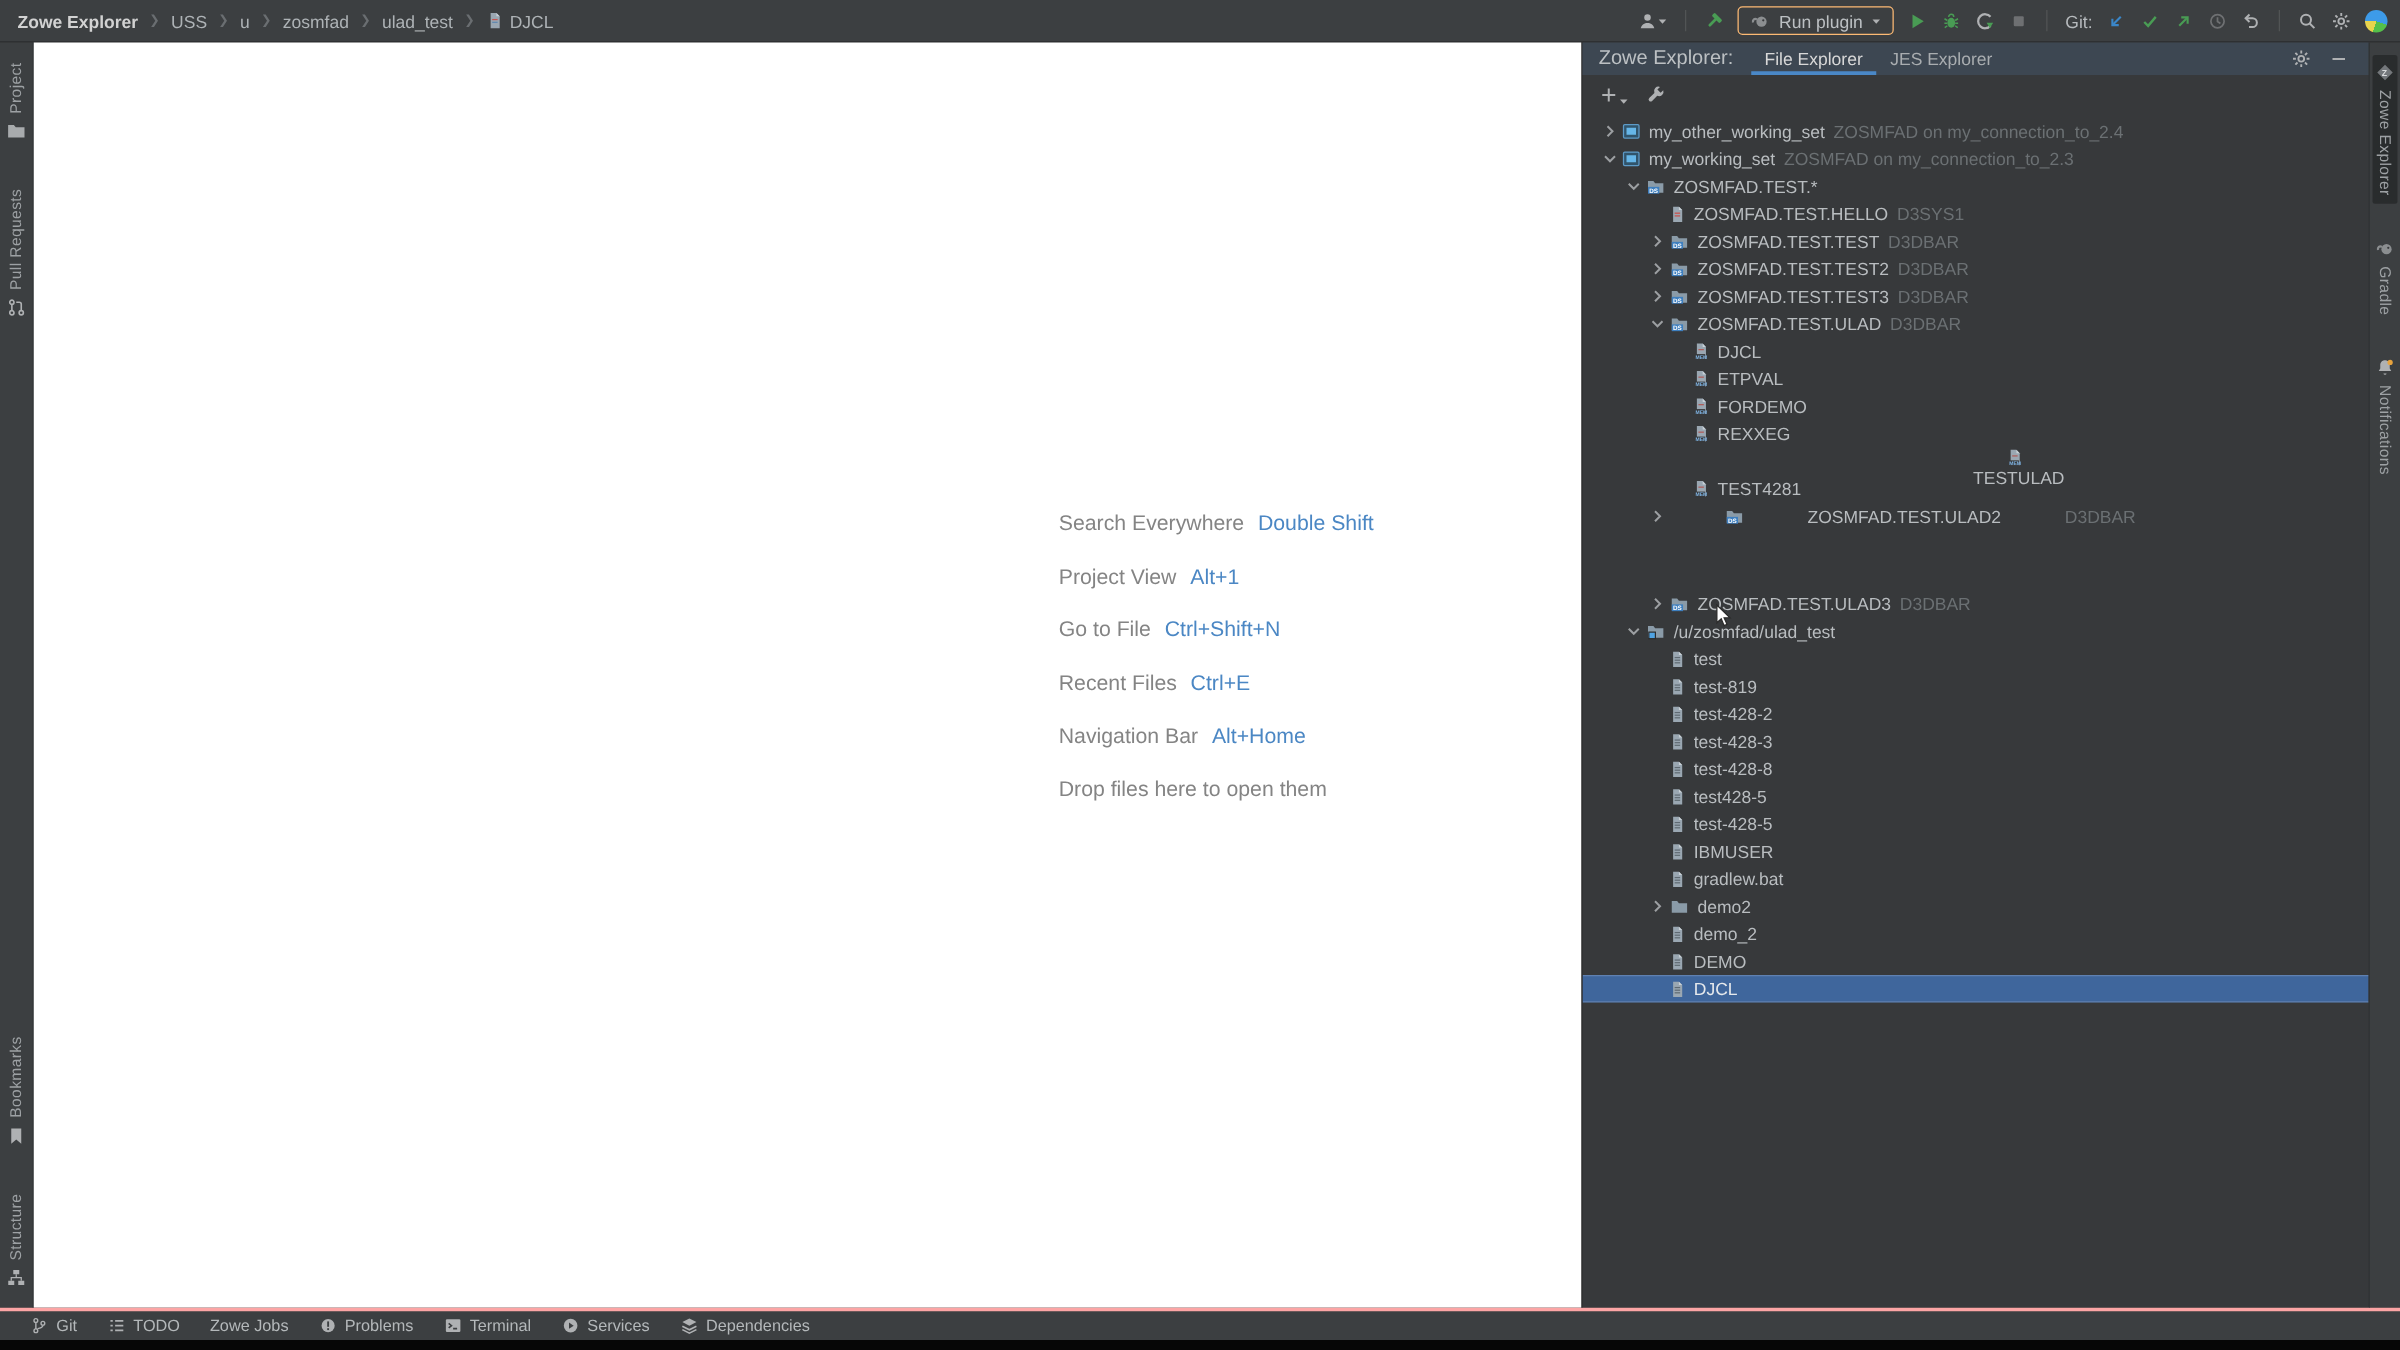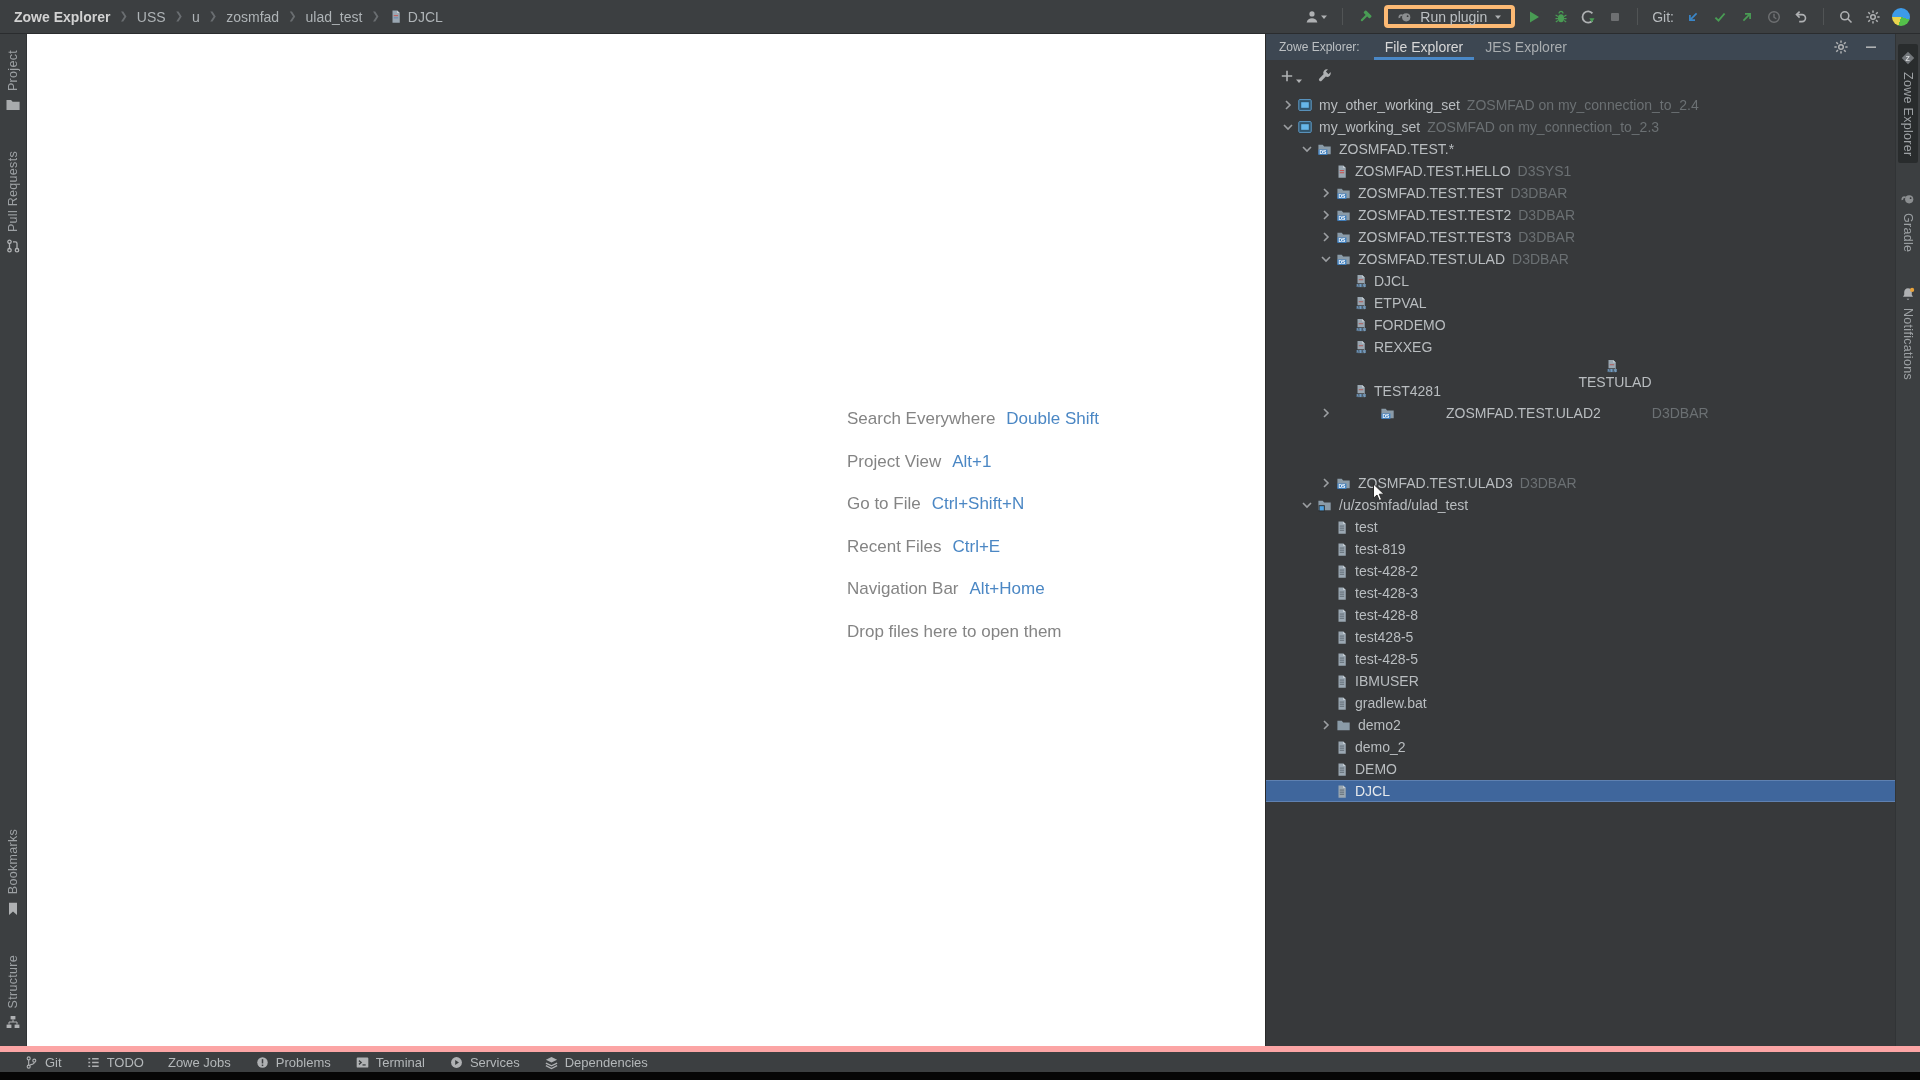--- a/index.html
+++ b/index.html
@@ -13,21 +13,21 @@
             display:flex; align-items:center; justify-content:space-between; padding:0 10px 0 14px; }
   #breadcrumb { display:flex; align-items:center; gap:9px; font-size:14px; color:#aeb3b6; }
   #breadcrumb .crumb { cursor:default; }
   #breadcrumb .crumb.first { color:#d2d2d2; font-weight:bold; }
   #breadcrumb .sep { color:#6a6e71; font-size:10px; transform:translateY(-1px); }
   #breadcrumb .crumb-wrap { display:flex; align-items:center; gap:5px; }
   #topbar-actions { display:flex; align-items:center; gap:11px; }
   .tb-divider { width:1px; height:17px; background:#515455; margin:0 3px; }
   .tb-text { color:#b6babd; font-size:14px; }
   .combo { display:flex; align-items:center; gap:7px; height:23px; padding:0 9px;
-           border:4px solid #fdba74; border-radius:4px; color:#bcc0c3; font-size:14px; }
+           border:1px solid #fdba74; border-radius:4px; color:#bcc0c3; font-size:14px; }
   .avatar { width:18px; height:18px; border-radius:50%;
             background:conic-gradient(#3d9be9 0 30%, #54c04a 30% 55%, #e8d44d 55% 75%, #3d9be9 75% 100%); }
 
   
   #mid { display:flex; height:1012px; }
   .stripe { width:27px; background:#3c3f41; display:flex; flex-direction:column;
             align-items:center; justify-content:space-between; padding:10px 0; }
   #stripe-left { border-right:1px solid #313436; }
   #stripe-right { width:25px; border-left:1px solid #313436; justify-content:flex-start; }
   .stripe-group { display:flex; flex-direction:column; align-items:center; gap:26px; }
@@ -39,36 +39,36 @@
 
   #editor { flex:1; background:#ffffff; position:relative; }
   #shortcuts { position:absolute; left:820px; top:364px; font-size:17px; line-height:42.6px; white-space:nowrap; }
   #shortcuts .row { display:flex; gap:11px; }
   #shortcuts .lbl { color:#848484; }
   #shortcuts .key { color:#4b87c4; }
 
   
   #panel { width:630px; background:#37393b; border-left:1px solid #2a2a2a; display:flex; flex-direction:column; }
   #panel-header { height:26px; background:#3d4752; display:flex; align-items:stretch; padding-left:13px; }
-  #panel-title { color:#bcc0c3; font-size:12px; align-self:center; margin-right:14px; }
+  #panel-title { color:#bcc0c3; font-size:16px; align-self:center; margin-right:14px; }
   .ptab { display:flex; align-items:center; padding:0 11px; font-size:14px; color:#a9adb0;
           border-bottom:3px solid transparent; padding-top:3px; cursor:default; }
   .ptab.active { color:#d8d8d8; border-bottom-color:#4a88c7; }
   #panel-header-spacer { flex:1; }
   #panel-header-actions { display:flex; align-items:center; gap:14px; padding-right:16px; }
   #panel-toolbar { height:32px; display:flex; align-items:center; gap:14px; padding-left:13px; }
   #tree { flex:1; padding-top:2px; overflow:hidden; }
   .trow { height:22px; display:flex; align-items:center; font-size:14px; color:#b9bdc0; white-space:nowrap; cursor:default; }
   .trow .chevron-slot { width:19px; display:flex; justify-content:center; flex:none; }
   .trow .suffix { color:#6b7073; margin-left:7px; }
   .trow .ticon { margin-right:6px; }
   .trow.selected { background:#3f669c; color:#e6e9ec; box-shadow:inset 0 1px 0 rgba(190,210,240,.25), inset 0 -1px 0 rgba(190,210,240,.25); }
 
   
-  #statusbar { height:26px; background:#3c3f41; border-top:6px solid #fca5a5;
+  #statusbar { height:26px; background:#3c3f41; border-top:3px solid #fca5a5;
                display:flex; align-items:center; gap:24px; padding:0 24px; }
   .sb-item { display:flex; align-items:center; gap:6px; color:#b4b8ba; font-size:13px; cursor:default; }
   #bottom-strip { height:8px; background:#060606; }
 
   #mouse-cursor { position:absolute; left:1372px; top:483px; z-index:50; pointer-events:none; }
 </style>
 </head>
 <body>
 
 <header id="topbar">

